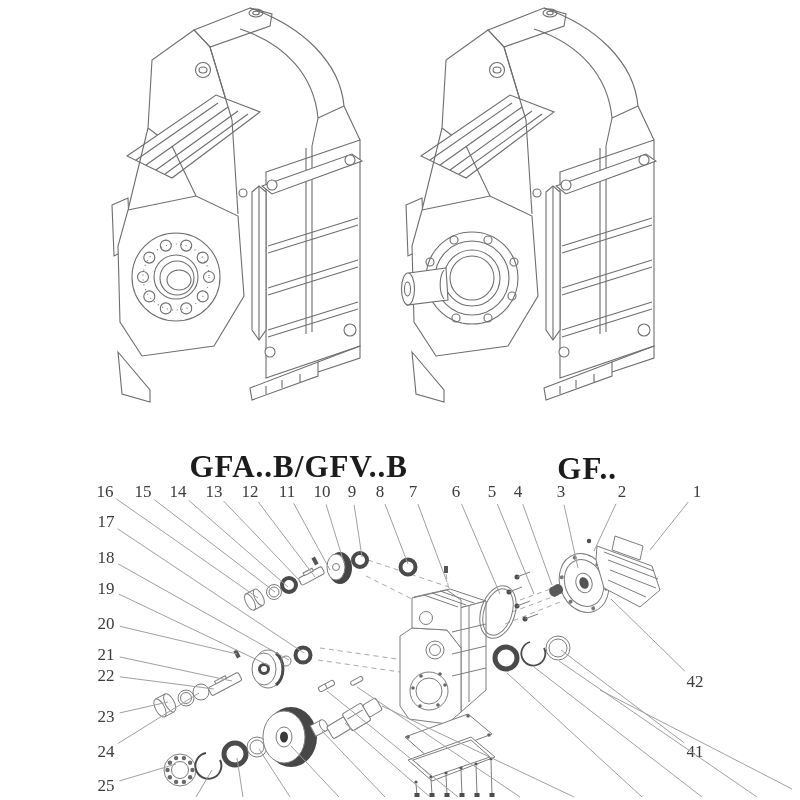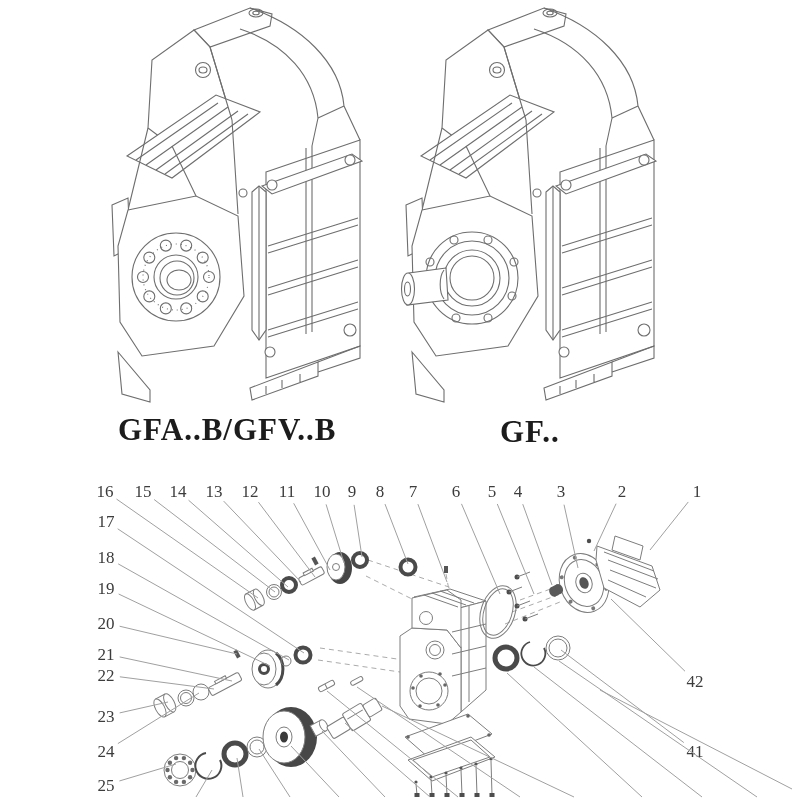--- a/index.html
+++ b/index.html
@@ -1,22 +1,22 @@
 <!DOCTYPE html>
 <html><head>
 <meta charset="utf-8">
 <style>
   html,body{margin:0;padding:0;background:#fff;}
   .page{position:relative;width:800px;height:800px;background:#ffffff;overflow:hidden;
         font-family:"Liberation Serif",serif;}
   svg{position:absolute;left:0;top:0;}
   .title{position:absolute;font-weight:bold;color:#1c1c1c;font-size:31px;
-         letter-spacing:1px;text-align:left;font-family:"Liberation Serif",serif;}
+         letter-spacing:1px;text-align:right;font-family:"Liberation Serif",serif;margin-top:37px;}
   .title-left{left:118px;top:412px;width:290px;}
-  .title-right{left:500px;top:414px;width:145px;}
+  .title-right{left:472px;top:414px;width:145px;}
   .ln{stroke:#6e6e6e;stroke-width:1.1;fill:none;}
   .lnw{stroke:#6e6e6e;stroke-width:1.1;fill:#ffffff;}
   .pt{stroke:#7d7d7d;stroke-width:1;fill:none;}
   .ptw{stroke:#7d7d7d;stroke-width:1;fill:#ffffff;}
   .dk{stroke:#4a4a4a;fill:none;}
   .dash{stroke:#ababab;stroke-width:1;fill:none;stroke-dasharray:5 4;}
   .callout-text{font-family:"Liberation Serif",serif;font-size:17px;fill:#3c3c3c;}
 </style>
 </head>
 <body>

